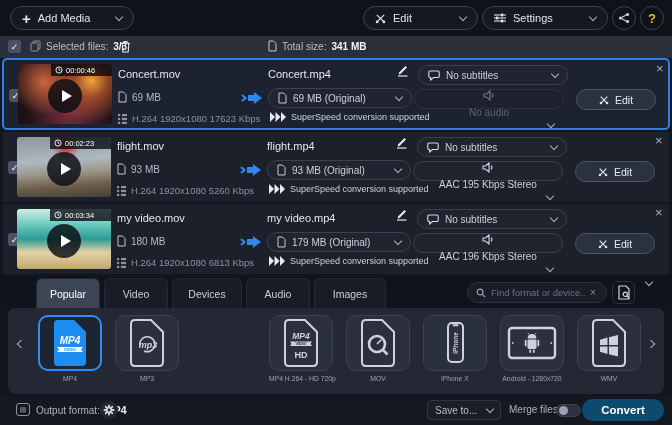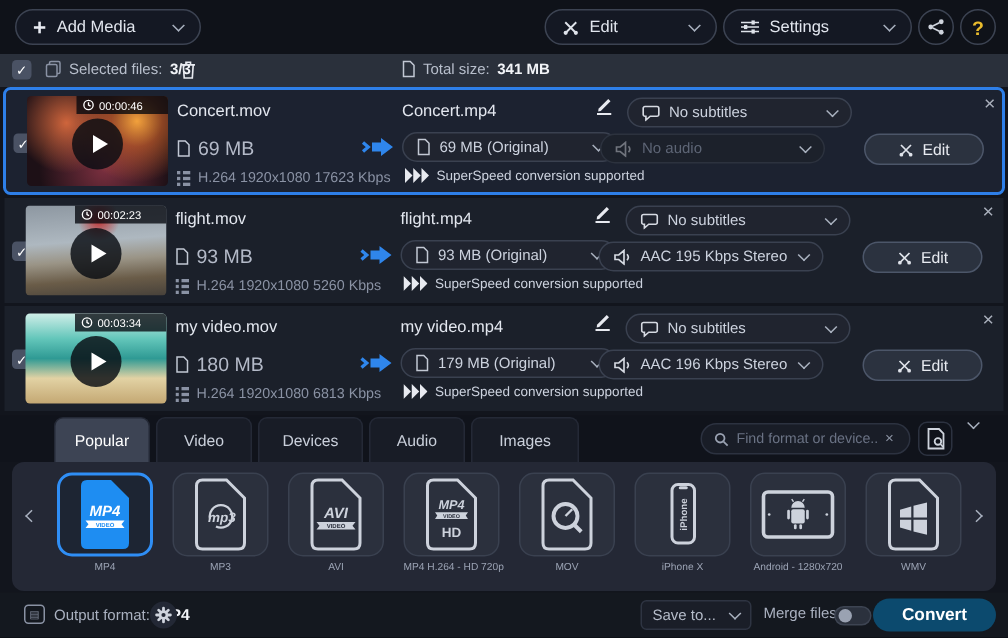--- a/index.html
+++ b/index.html
@@ -47,21 +47,21 @@
                           linear-gradient(176deg, #8d97a1 0%, #aeb8c0 40%, #9a9486 60%, #6a5c48 80%, #47413a 100%); }
   .thumb-2 { background: linear-gradient(180deg, #cfeee8 0%, #63c6ba 28%, #2f9a94 50%, #e2d2a4 72%, #c4a873 100%); text-align: right; }
   .playbtn { position:absolute; left:50%; top:54%; transform:translate(-50%,-50%); width:34px; height:34px;
              border-radius:50%; background:rgba(8,12,18,.82); display:flex; align-items:center; justify-content:center; }
   .playbtn::after { content:""; border-left:10px solid #fff; border-top:6px solid transparent;
                     border-bottom:6px solid transparent; margin-left:3px; }
   .duration { position:absolute; left:0; top:0; right:0; height:12px; background:rgba(5,8,14,.78);
               color:#fff; font-size:7.5px; display:flex; align-items:center; gap:3px; padding:0 4px;margin-left:33px; }
   .fname  { position:absolute; font-size:11px; color:#e3e7ef; }
   .line   { position:absolute; display:flex; align-items:center; gap:5px; }
-  .fmeta  { font-size:13px; color:#b4bac8; }
+  .fmeta  { font-size:10px; color:#b4bac8; }
   .fcodec { font-size:9.5px; color:#8a92a4; }
   .ss-note { font-size:9px; color:#ccd2de; }
   .drop { position:absolute; height:20px; border:1px solid #3a4150; border-radius:11px; background:#20242f;
           display:flex; align-items:center; gap:6px; padding:0 9px; font-size:10px; color:#ccd2de; cursor:pointer; }
   .drop .chev { margin-left:auto; }
   .drop.disabled { color:#5d6575; border-color:#2c323e; background:#1c212b; }
   .drop.disabled svg { opacity:.45; }
   .editbtn { position:absolute; height:21px; width:80px; border:1px solid #4c5669; border-radius:12px;
              background:#2b323f; display:flex; align-items:center; justify-content:center; gap:6px;
              font-size:10.5px; color:#e8ebf1; cursor:pointer; }
@@ -70,21 +70,21 @@
 
   
   .c-srcname { left:114px; top:8px; }
   .c-srcsize { left:114px; top:31px; }
   .c-srccodec{ left:114px; top:53px; }
   .c-arrow   { position:absolute; left:237px; top:31px; }
   .c-outname { left:264px; top:8px; }
   .c-outdrop { left:264px; top:28px; width:144px; }
   .c-ss      { left:266px; top:52px; }
   .c-subs    { left:414px; top:5px;  width:150px; }
-  .c-audio   { left:396px; top:29px; width:150px; }
+  .c-audio   { left:410px; top:29px; width:150px;flex-direction:column; }
   .c-edit    { left:572px; top:29px; }
 
   
   .tabsbar { position:absolute; top:277px; left:0; right:0; height:31px; background:#10131b; }
   .tab { position:absolute; top:1px; height:30px; display:flex; align-items:center; justify-content:center;
          font-size:10.5px; color:#c9cfda; background:#181c26; border:1px solid #242936; border-bottom:none;
          border-radius:6px 6px 0 0; cursor:pointer; }
   .tab-0 { left:36px;  width:64px; background:#3d4454; color:#fff; }
   .tab-1 { left:104px; width:64px; }
   .tab-2 { left:172px; width:70px; }
@@ -586,33 +586,20 @@
           <svg width="40" height="50" viewBox="0 0 40 50">
               <path d="M8 2 H24 L36 14 V44 Q36 48 32 48 H8 Q4 48 4 44 V6 Q4 2 8 2 Z" fill="none" stroke="#cdd2dc" stroke-width="2"></path>
               <path d="M13 28 A7.5 7.5 0 1 1 17 33" fill="none" stroke="#cdd2dc" stroke-width="1.5"></path>
               <text x="21" y="30" font-size="9" font-weight="bold" font-style="italic" fill="#cdd2dc" text-anchor="middle" font-family="Liberation Sans, sans-serif">mp3</text>
             </svg>
         </span>
       </div>
       <span class="tilelabel">MP3</span>
     </div>
 
-    <div class="tile t2">
-      <div class="tilebox">
-        <span>
-          <svg width="40" height="50" viewBox="0 0 40 50">
-              <path d="M8 2 H24 L36 14 V44 Q36 48 32 48 H8 Q4 48 4 44 V6 Q4 2 8 2 Z" fill="none" stroke="#cdd2dc" stroke-width="2"></path>
-              <text x="20" y="27" font-size="10" font-weight="bold" font-style="italic" fill="#cdd2dc" text-anchor="middle" font-family="Liberation Sans, sans-serif">AVI</text>
-              <path d="M7 30 H33 L31 32.5 L33 35 H7 L9 32.5 Z" fill="#cdd2dc"></path>
-              <text x="20" y="34.3" font-size="4" font-weight="bold" fill="#2b303d" text-anchor="middle" font-family="Liberation Sans, sans-serif">VIDEO</text>
-            </svg>
-        </span>
-      </div>
-      <span class="tilelabel">AVI</span>
-    </div>
 
     <div class="tile t3">
       <div class="tilebox">
         <span>
           <svg width="40" height="50" viewBox="0 0 40 50">
               <path d="M8 2 H24 L36 14 V44 Q36 48 32 48 H8 Q4 48 4 44 V6 Q4 2 8 2 Z" fill="none" stroke="#cdd2dc" stroke-width="2"></path>
               <text x="20" y="21" font-size="8.5" font-weight="bold" font-style="italic" fill="#cdd2dc" text-anchor="middle" font-family="Liberation Sans, sans-serif">MP4</text>
               <path d="M9 23.5 H31 L29.5 25.7 L31 28 H9 L10.5 25.7 Z" fill="#cdd2dc"></path>
               <text x="20" y="27.3" font-size="3.6" font-weight="bold" fill="#2b303d" text-anchor="middle" font-family="Liberation Sans, sans-serif">VIDEO</text>
               <text x="20" y="40" font-size="9" font-weight="bold" fill="#cdd2dc" text-anchor="middle" font-family="Liberation Sans, sans-serif">HD</text>

